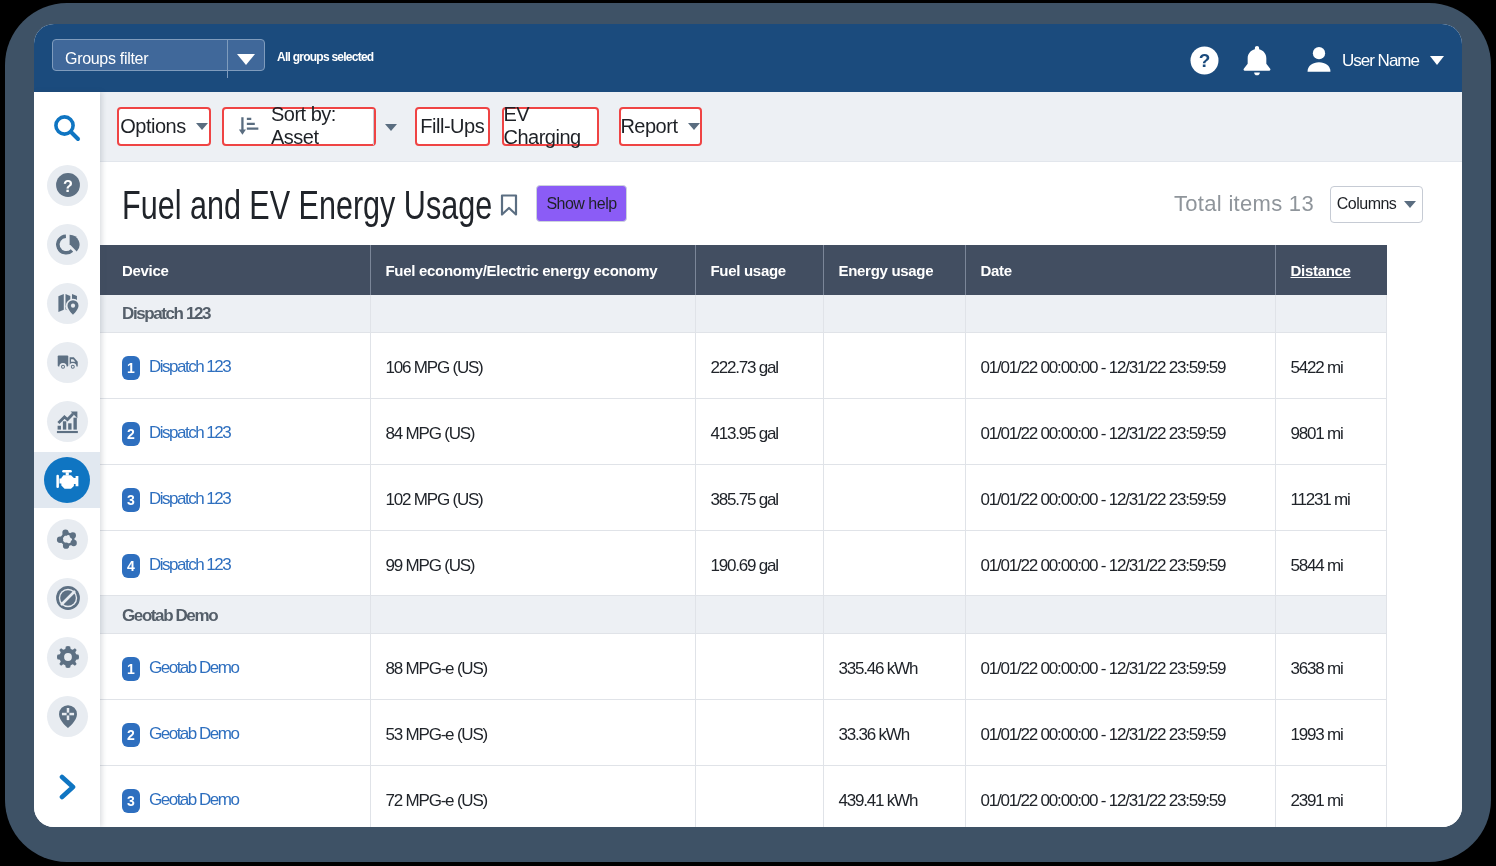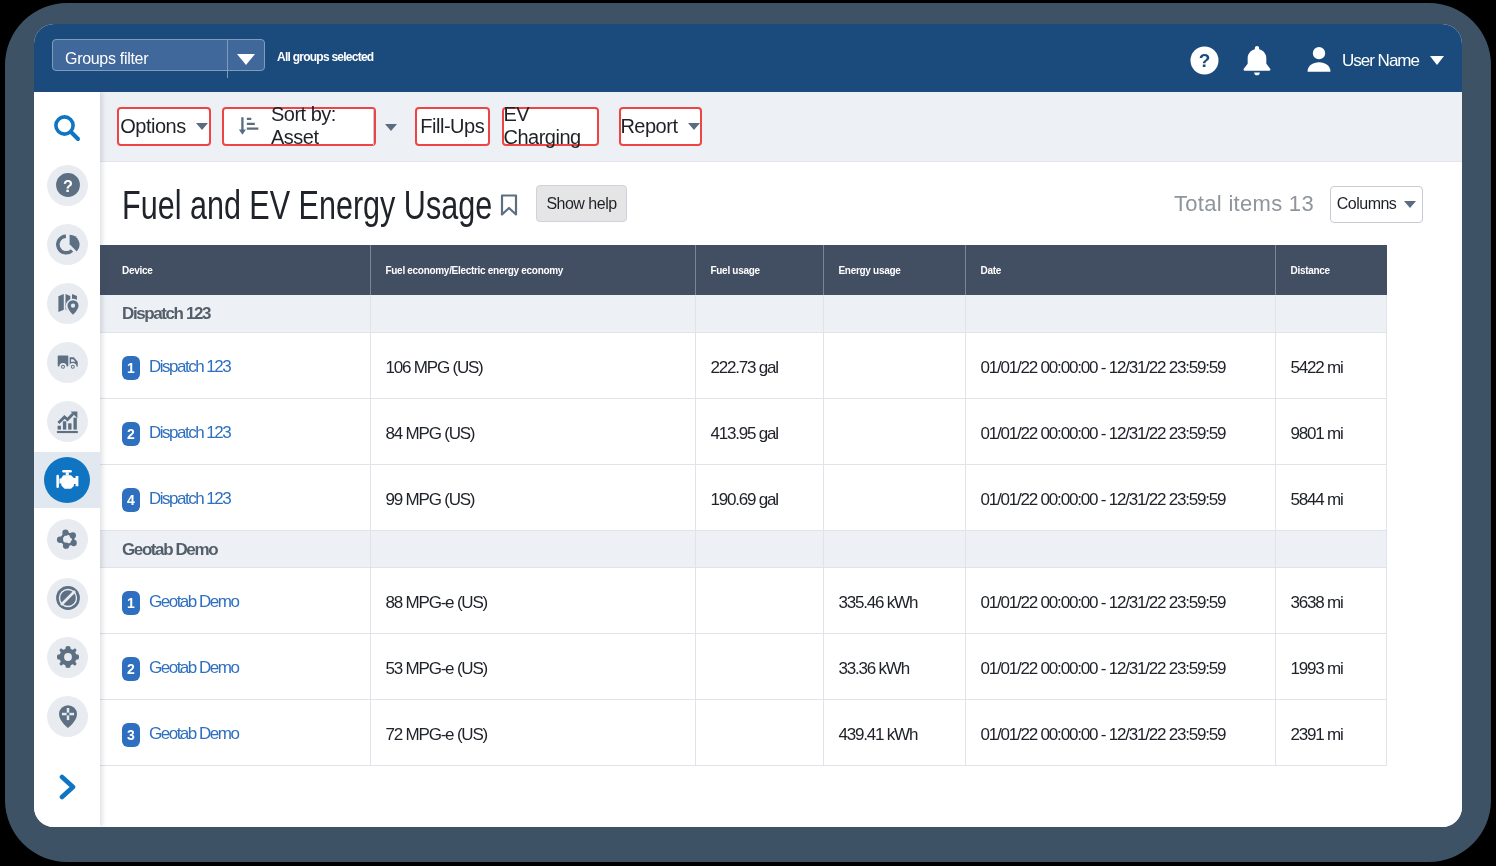--- a/index.html
+++ b/index.html
@@ -42,34 +42,34 @@
 .btn { position:absolute; top:15px; height:38.5px; background:#fff; border:2px solid #ef4444;
   border-radius:4px; font-size:20px; letter-spacing:-0.5px; color:#1e2126;
   display:flex; align-items:center; justify-content:center; }
 .dcaret { display:inline-block; width:0; height:0; border-left:6.5px solid transparent;
   border-right:6.5px solid transparent; border-top:7.5px solid #5a6d80; }
 
 
 .headband { position:absolute; left:0; top:71px; width:100%; height:80px; background:#fff; }
 h1 { position:absolute; left:22px; top:19px; font-size:41px; font-weight:normal; color:#20242a;
   transform:scaleX(0.745); transform-origin:left top; white-space:nowrap; letter-spacing:0; }
-.showhelp { position:absolute; left:436px; top:22px; width:91px; height:37px; background:#e5e5e5;
+.showhelp { position:absolute; left:436px; top:22px; width:91px; height:37px; background:#8b5cf6;
   border:1px solid #ccd3dc; border-radius:4px; font-size:16px; letter-spacing:-0.5px; color:#1e2126;
   display:flex; align-items:center; justify-content:center; }
 .totalitems { position:absolute; left:1074px; top:28px; font-size:22px; letter-spacing:0.3px; color:#8f959b; }
 .columnsbtn { position:absolute; left:1230px; top:22.5px; width:93px; height:37px; background:#fff;
   border:1px solid #c6cbd4; border-radius:4px; font-size:16px; letter-spacing:-0.5px; color:#1e2126;
   display:flex; align-items:center; justify-content:center; }
 
 
 table { position:absolute; left:0; top:153px; width:1286px; border-collapse:collapse;
   table-layout:fixed; font-size:17px; letter-spacing:-1.2px; color:#20242a; }
-th { background:#424e61; color:#fff; font-size:10px; letter-spacing:-0.3px; text-align:left;
+th { background:#424e61; color:#fff; font-size:15px; letter-spacing:-0.3px; text-align:left;
   font-weight:bold; height:50px; padding:0 0 0 15px; border-right:1px solid #7b8698; }
-th.last { border-right:1px solid #424e61; }
+th.last { border-right:1px solid #424e61;text-decoration:underline; }
 th:first-child, td:first-child { padding-left:22px; }
 td { border:1px solid #e0e3e8; border-top:none; padding:6px 0 0 15px; height:65.95px; }
 tr.group td { background:#edf0f4; padding-top:2px; height:37.2px; font-weight:bold; color:#555f6a;
   font-size:17px; letter-spacing:-1.4px; }
 td.first { border-left:none; }
 
 a.dev { color:#2e6fbf; text-decoration:none; letter-spacing:-1.5px; }
 .badge { display:inline-block; width:18px; height:24px; background:#2e6fbf; border-radius:6px;
   color:#fff; font-weight:bold; font-size:14px; letter-spacing:0; text-align:center; line-height:24px;
   vertical-align:middle; margin-right:9px; }
@@ -274,20 +274,28 @@
           </tr>
       <tr>
             <td class="first"><span class="badge">2</span><a class="dev">Dispatch 123</a></td>
             <td>84 MPG (US)</td>
             <td>413.95 gal</td>
             <td></td>
             <td>01/01/22 00:00:00 - 12/31/22 23:59:59</td>
             <td class="last">9801 mi</td>
           </tr>
       <tr>
+            <td class="first"><span class="badge">3</span><a class="dev">Dispatch 123</a></td>
+            <td>102 MPG (US)</td>
+            <td>385.75 gal</td>
+            <td></td>
+            <td>01/01/22 00:00:00 - 12/31/22 23:59:59</td>
+            <td class="last">11231 mi</td>
+          </tr>
+      <tr>
             <td class="first"><span class="badge">4</span><a class="dev">Dispatch 123</a></td>
             <td>99 MPG (US)</td>
             <td>190.69 gal</td>
             <td></td>
             <td>01/01/22 00:00:00 - 12/31/22 23:59:59</td>
             <td class="last">5844 mi</td>
           </tr>
       <tr class="group">
             <td class="first">Geotab Demo</td>
             <td></td>

